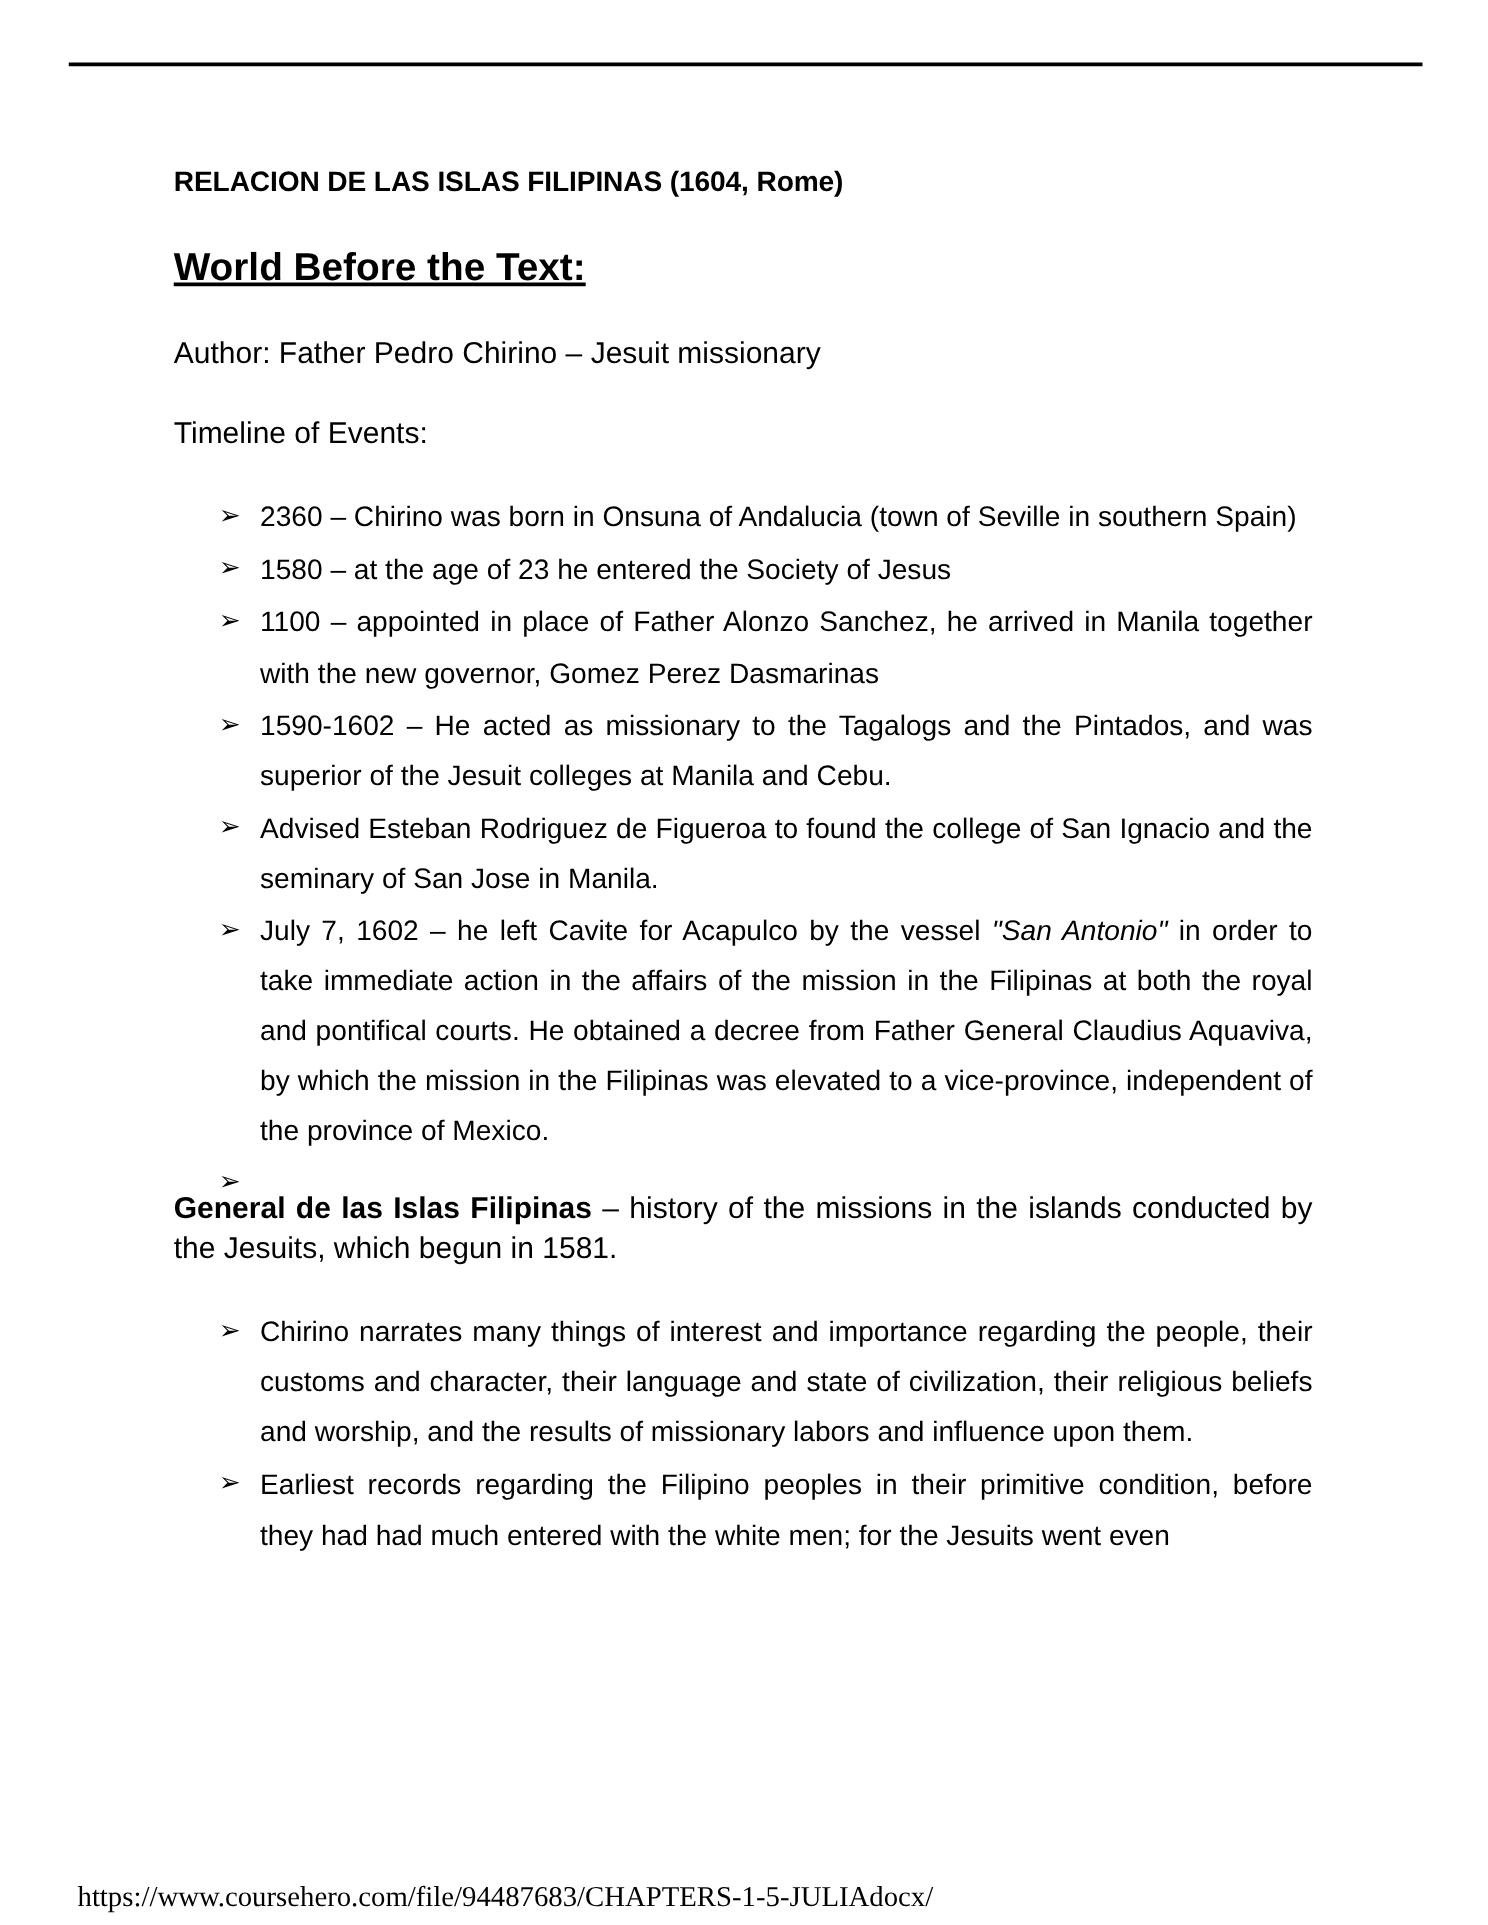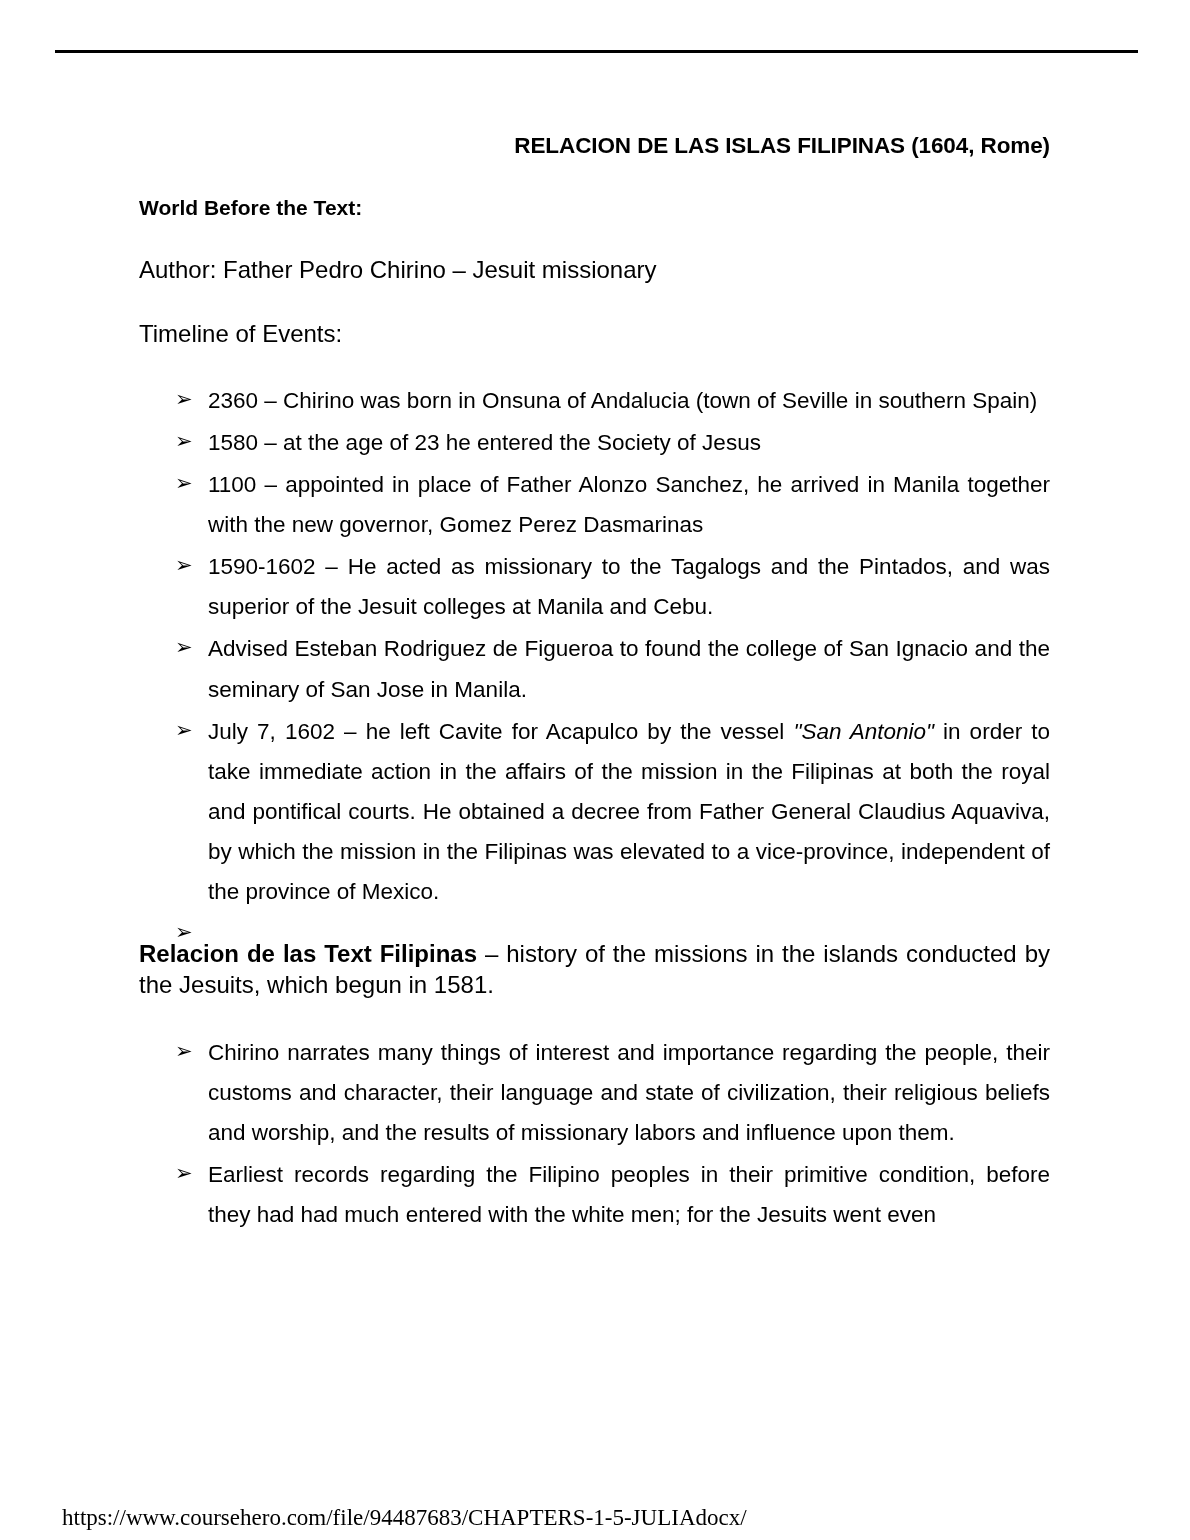--- a/index.html
+++ b/index.html
@@ -37,40 +37,41 @@
   .content {
     position: absolute;
     left: 139px;
     top: 132px;
     width: 911px;
   }
 
   .doc-title {
     font-size: 22.5px;
     font-weight: bold;
-    text-align: right;
+    text-align: left;
     line-height: 1.25;
     margin: 0 0 34px 0;
     letter-spacing: -0.1px;
   }
 
   .para {
     font-size: 24px;
     line-height: 1.32;
     margin: 0 0 32px 0;
     text-align: justify;
     text-justify: inter-word;
   }
   .para b { font-weight: bold; }
 
   .heading-para {
-    font-size: 21px;
+    font-size: 31px;
     font-weight: bold;
     line-height: 1.32;
     margin: 0 0 32px 0;
+    text-decoration: underline;
   }
 
   
   .bullet-list {
     list-style: none;
     margin: 0 0 30px 0;
     padding: 0;
   }
   .bullet-list li {
     position: relative;
@@ -161,21 +162,21 @@
         <span class="marker">➢</span>
         <span>July 7, 1602 – he left Cavite for Acapulco by the vessel </span><i>"San Antonio"</i><span> in order to take immediate action in the affairs of the mission in the Filipinas at both the royal and pontifical courts. He obtained a decree from Father General Claudius Aquaviva, by which the mission in the Filipinas was elevated to a vice-province, independent of the province of Mexico.</span>
       </li>
 
       <li>
         <span class="marker">➢</span>
       </li>
 
     </ul>
 
-    <p class="para"><b>Relacion de las Text Filipinas</b><span> – history of the missions in the islands conducted by the Jesuits, which begun in 1581.</span></p>
+    <p class="para"><b>General de las Islas Filipinas</b><span> – history of the missions in the islands conducted by the Jesuits, which begun in 1581.</span></p>
 
     <ul class="bullet-list last">
 
       <li>
         <span class="marker">➢</span>
         <span>Chirino narrates many things of interest and importance regarding the people, their customs and character, their language and state of civilization, their religious beliefs and worship, and the results of missionary labors and influence upon them.</span>
       </li>
 
       <li>
         <span class="marker">➢</span>

